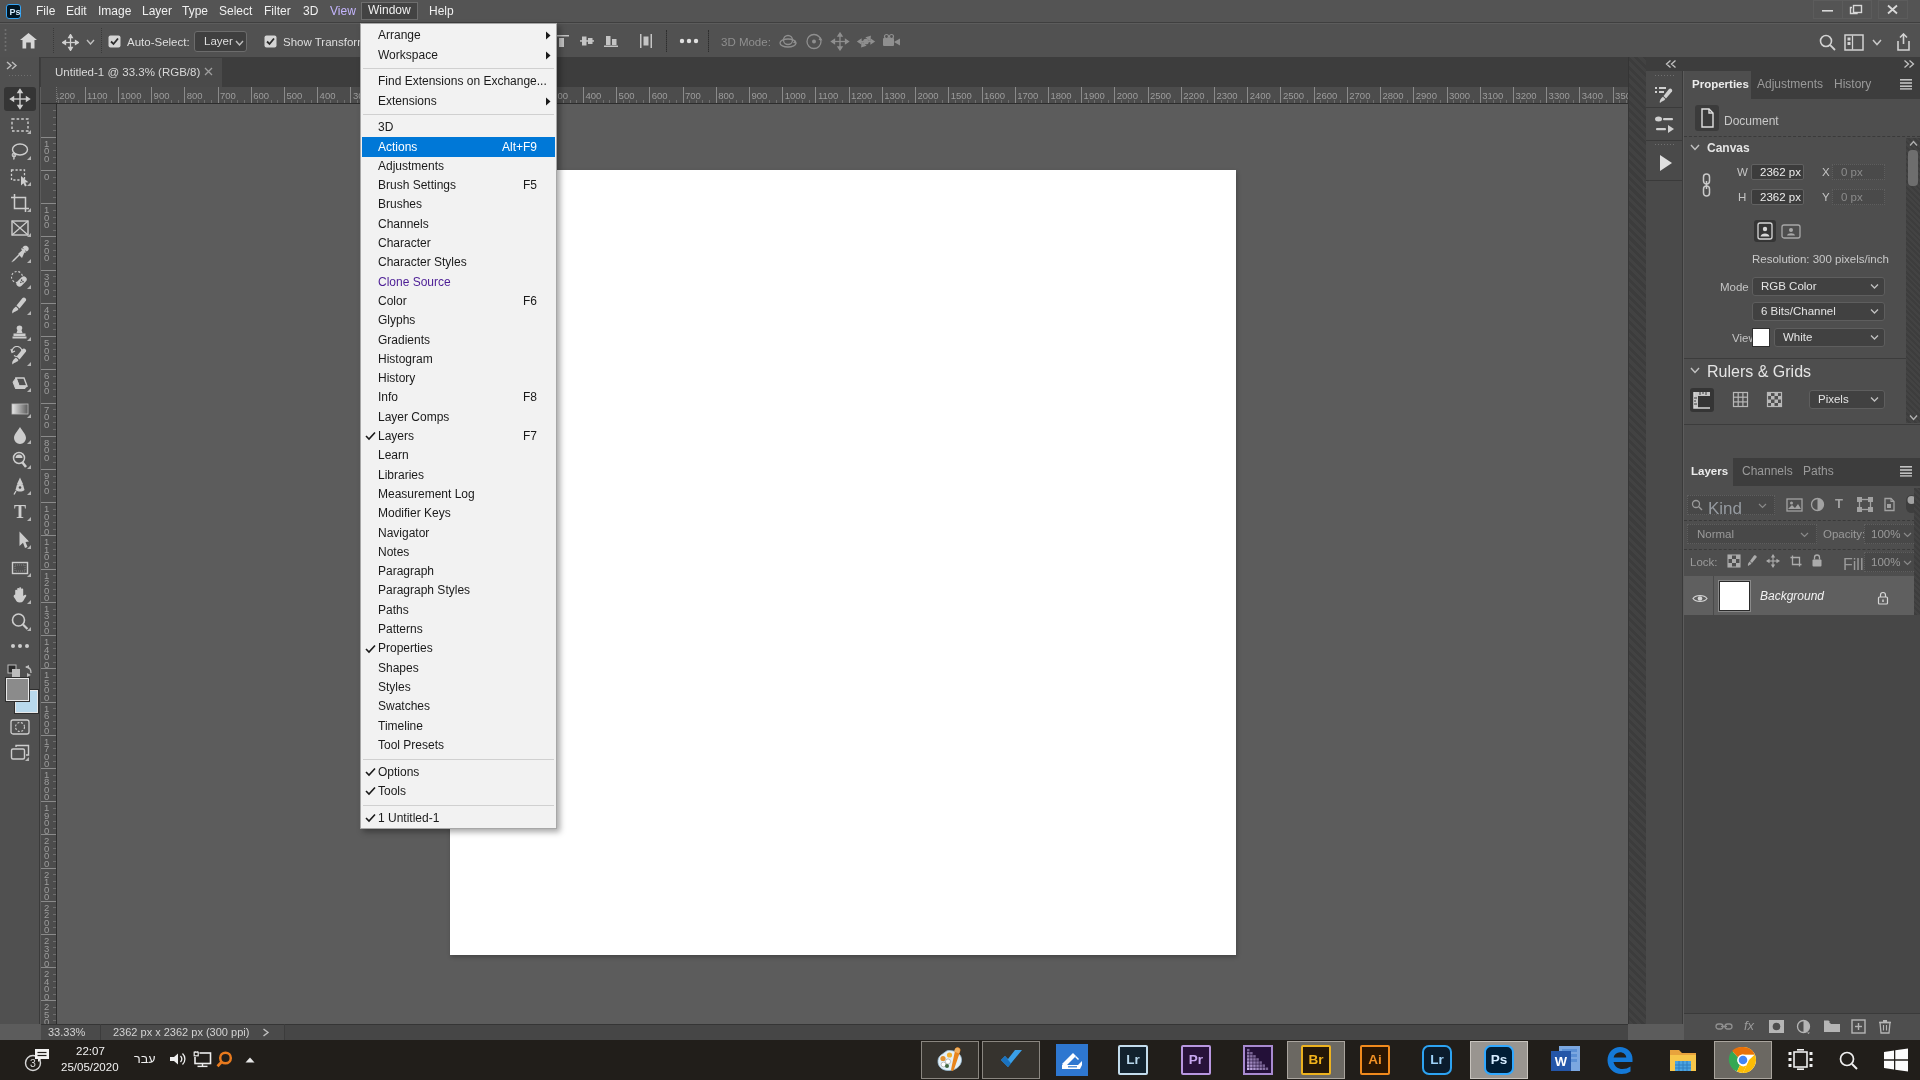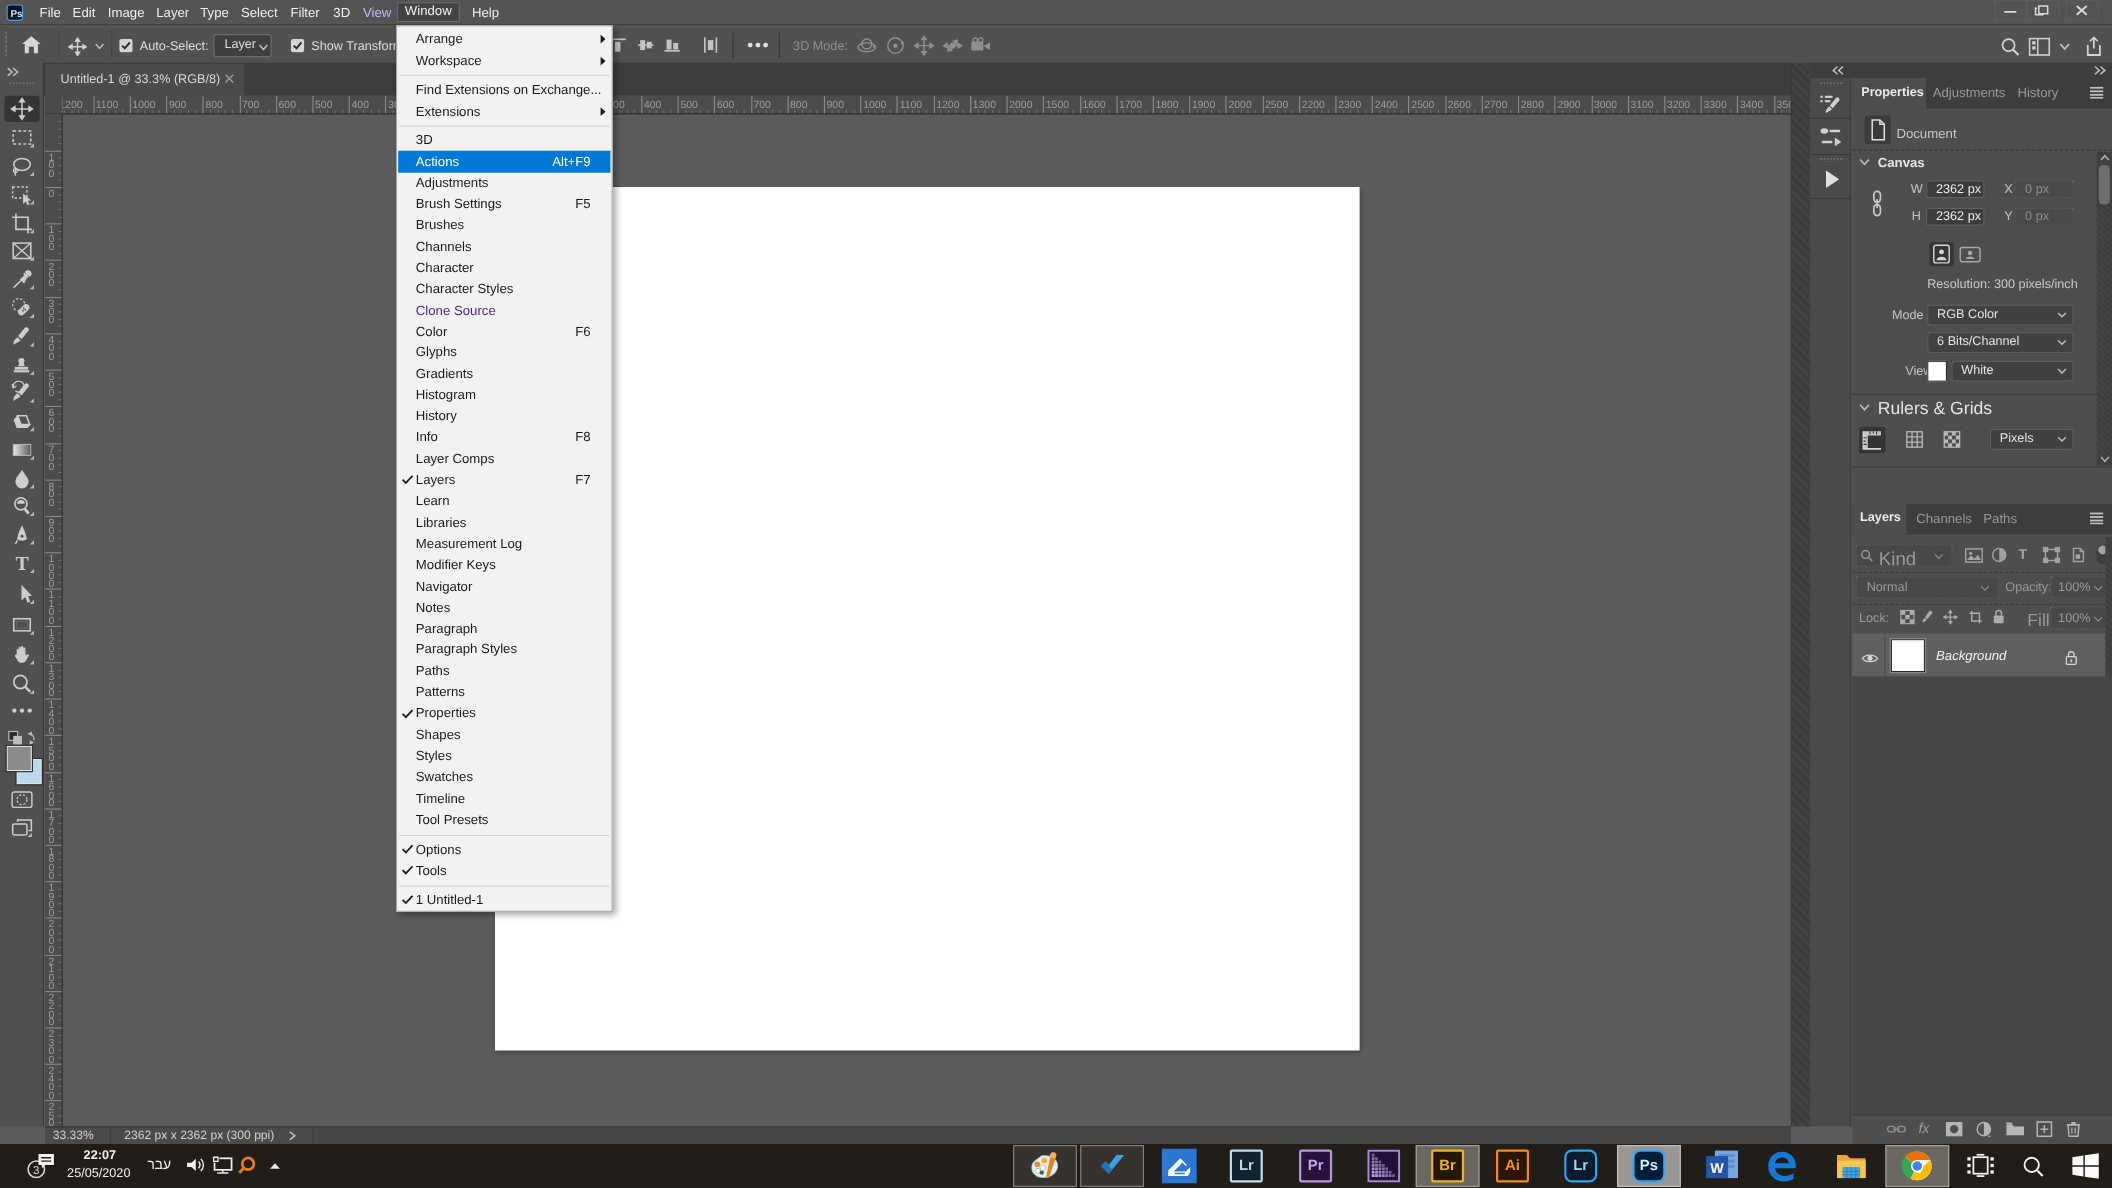--- a/index.html
+++ b/index.html
@@ -1476,21 +1476,21 @@
     <svg width="26" height="27" viewBox="0 0 26 27" style="display:block;" xmlns="http://www.w3.org/2000/svg">
       <circle cx="9" cy="17" r="7.5" fill="none" stroke="#d8d8d8" stroke-width="1.4"></circle>
       <text x="9" y="21" font-size="10.5" fill="#d8d8d8" text-anchor="middle">3</text>
       <path d="M11 3 L25 3 L25 13 L17 13 L14 16 L14 13 L11 13 Z" fill="#f2f2f2"></path>
       <g stroke="#211e1a" stroke-width="1.2">
         <line x1="13.5" y1="6.5" x2="22.5" y2="6.5"></line>
         <line x1="13.5" y1="9.5" x2="22.5" y2="9.5"></line>
       </g>
     </svg>
   </div>
-<div style="position:absolute;left:76px;top:1045px;font-size:11.5px;color:#f2f2f2;font-weight:bold;font-style:normal;white-space:nowrap;text-align:center;">22:07</div>
+<div style="position:absolute;left:76px;top:1045px;font-size:11.5px;color:#f2f2f2;font-weight:normal;font-style:normal;white-space:nowrap;text-align:center;">22:07</div>
 <div style="position:absolute;left:61px;top:1061px;font-size:11.5px;color:#f2f2f2;font-weight:normal;font-style:normal;white-space:nowrap;">25/05/2020</div>
 <div style="position:absolute;left:134px;top:1052px;font-size:12.5px;color:#f2f2f2;font-weight:normal;font-style:normal;white-space:nowrap;">עבר</div>
 <div style="position:absolute;left:168px;top:1050px;width:20px;height:18px;">
     <svg width="20" height="18" viewBox="0 0 20 18" style="display:block;" xmlns="http://www.w3.org/2000/svg">
       <path d="M2 7 L6 7 L10 3.5 L10 14.5 L6 11 L2 11 Z" fill="#ededed"></path>
       <path d="M12.5 6 A4.5 4.5 0 0 1 12.5 12 M14.5 3.5 A7.5 7.5 0 0 1 14.5 14.5" fill="none" stroke="#ededed" stroke-width="1.3"></path>
     </svg>
   </div>
 <div style="position:absolute;left:192px;top:1050px;width:20px;height:19px;">
     <svg width="20" height="19" viewBox="0 0 20 19" style="display:block;" xmlns="http://www.w3.org/2000/svg">

